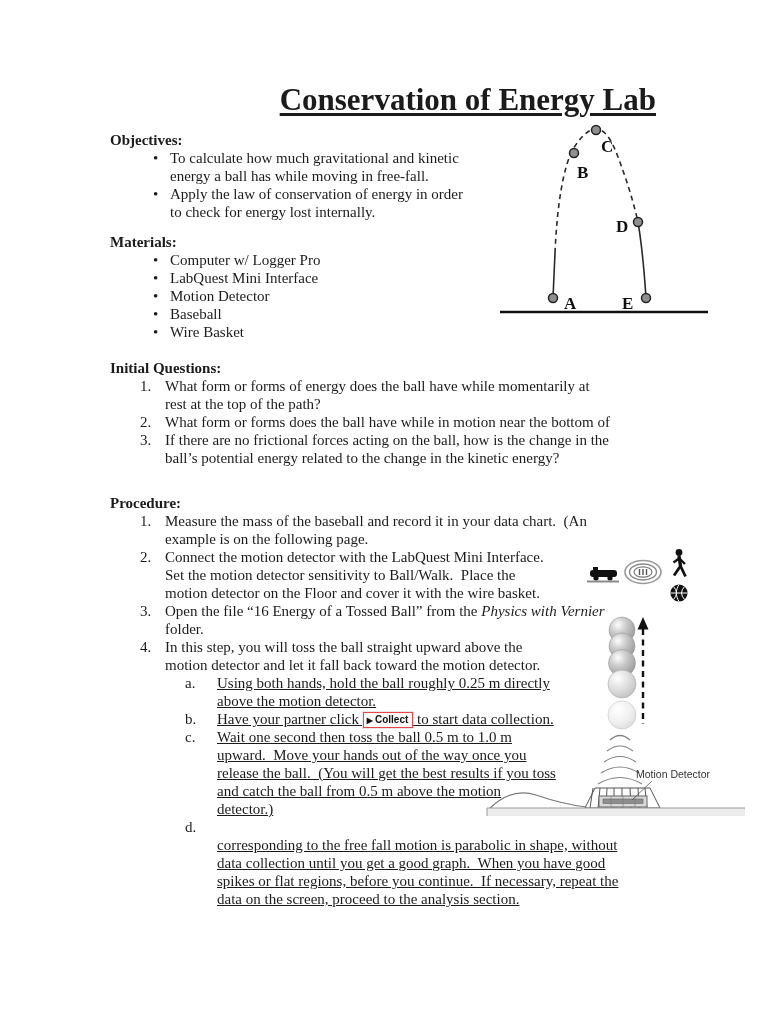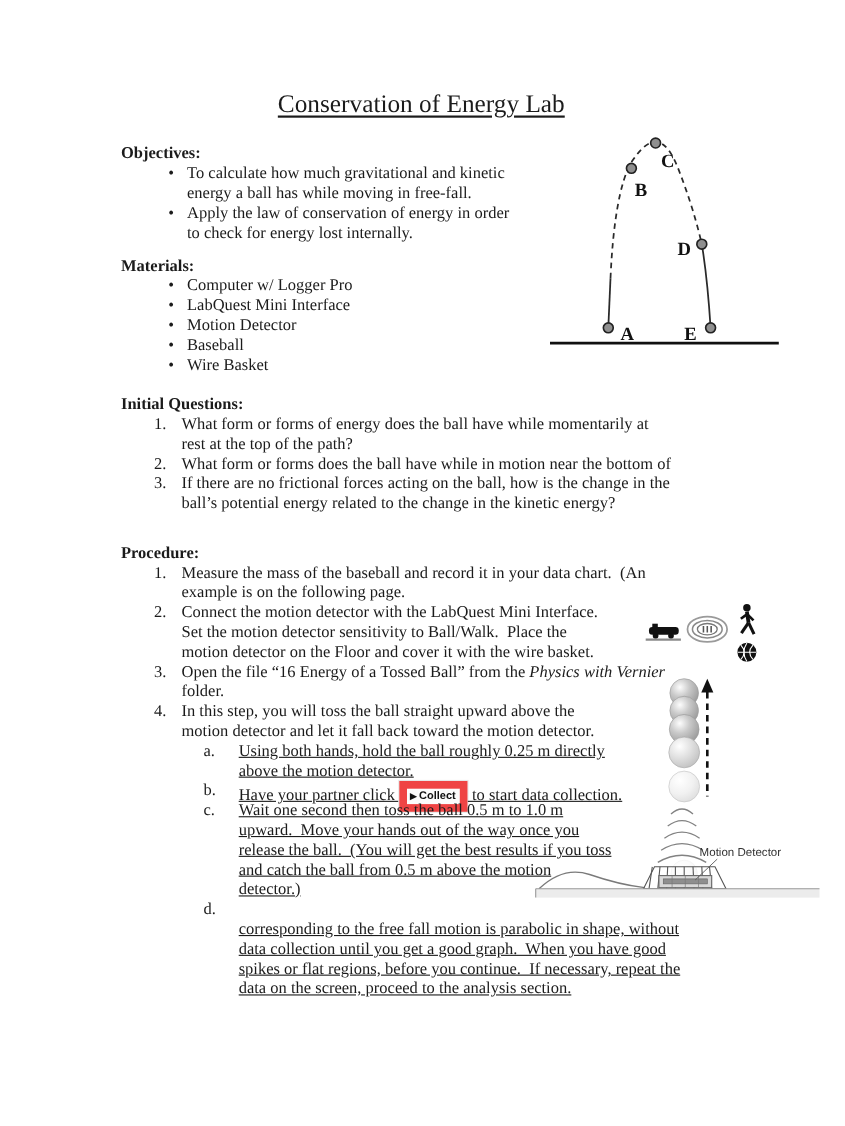--- a/index.html
+++ b/index.html
@@ -1,29 +1,29 @@
 <!DOCTYPE html>
 <html><head>
 <meta charset="utf-8">
 <style>
   html,body{margin:0;padding:0;background:#fff;}
   .page{position:relative;width:768px;height:1024px;background:#ffffff;overflow:hidden;
         font-family:"Liberation Serif",serif;color:#1b1b1b;}
   .doc{position:absolute;left:110px;top:0;width:610px;font-size:15px;}
-  .title{position:absolute;top:82px;left:0;width:546px;text-align:center;
-         font-size:23px;font-weight:normal;text-decoration:underline;text-underline-offset:3px;}
+  .title{position:absolute;top:82px;left:0;width:546px;text-align:right;
+         font-size:31px;font-weight:bold;text-decoration:underline;text-underline-offset:3px;}
   .sec{position:absolute;left:0;width:610px;}
   .h{font-weight:bold;height:18px;line-height:18px;white-space:pre;}
   .line{position:relative;height:18px;line-height:18px;}
   .mk,.tx{position:absolute;top:0;white-space:pre;}
   .b .mk{left:43px;} .b .tx{left:60px;}
   .n .mk{left:30px;} .n .tx{left:55px;}
   .l .mk{left:75px;} .l .tx{left:107px;text-decoration:underline;}
   .it{font-style:italic;}
-  .collect-btn{display:inline-block;border:7px solid #ef4444;background:#fcfcfc;
+  .collect-btn{display:inline-block;border:1px solid #ef4444;background:#fcfcfc;
       font-family:"Liberation Sans",sans-serif;font-size:10px;font-weight:bold;
       height:14px;line-height:13px;padding:0 4px 0 3px;vertical-align:1px;color:#111;
       box-shadow:0 0 0 1px #e8e8e8;}
   .collect-btn .arr{font-size:8px;margin-right:2px;}
   .art{position:absolute;}
 </style>
 </head>
 <body>
 
 <div class="page">

